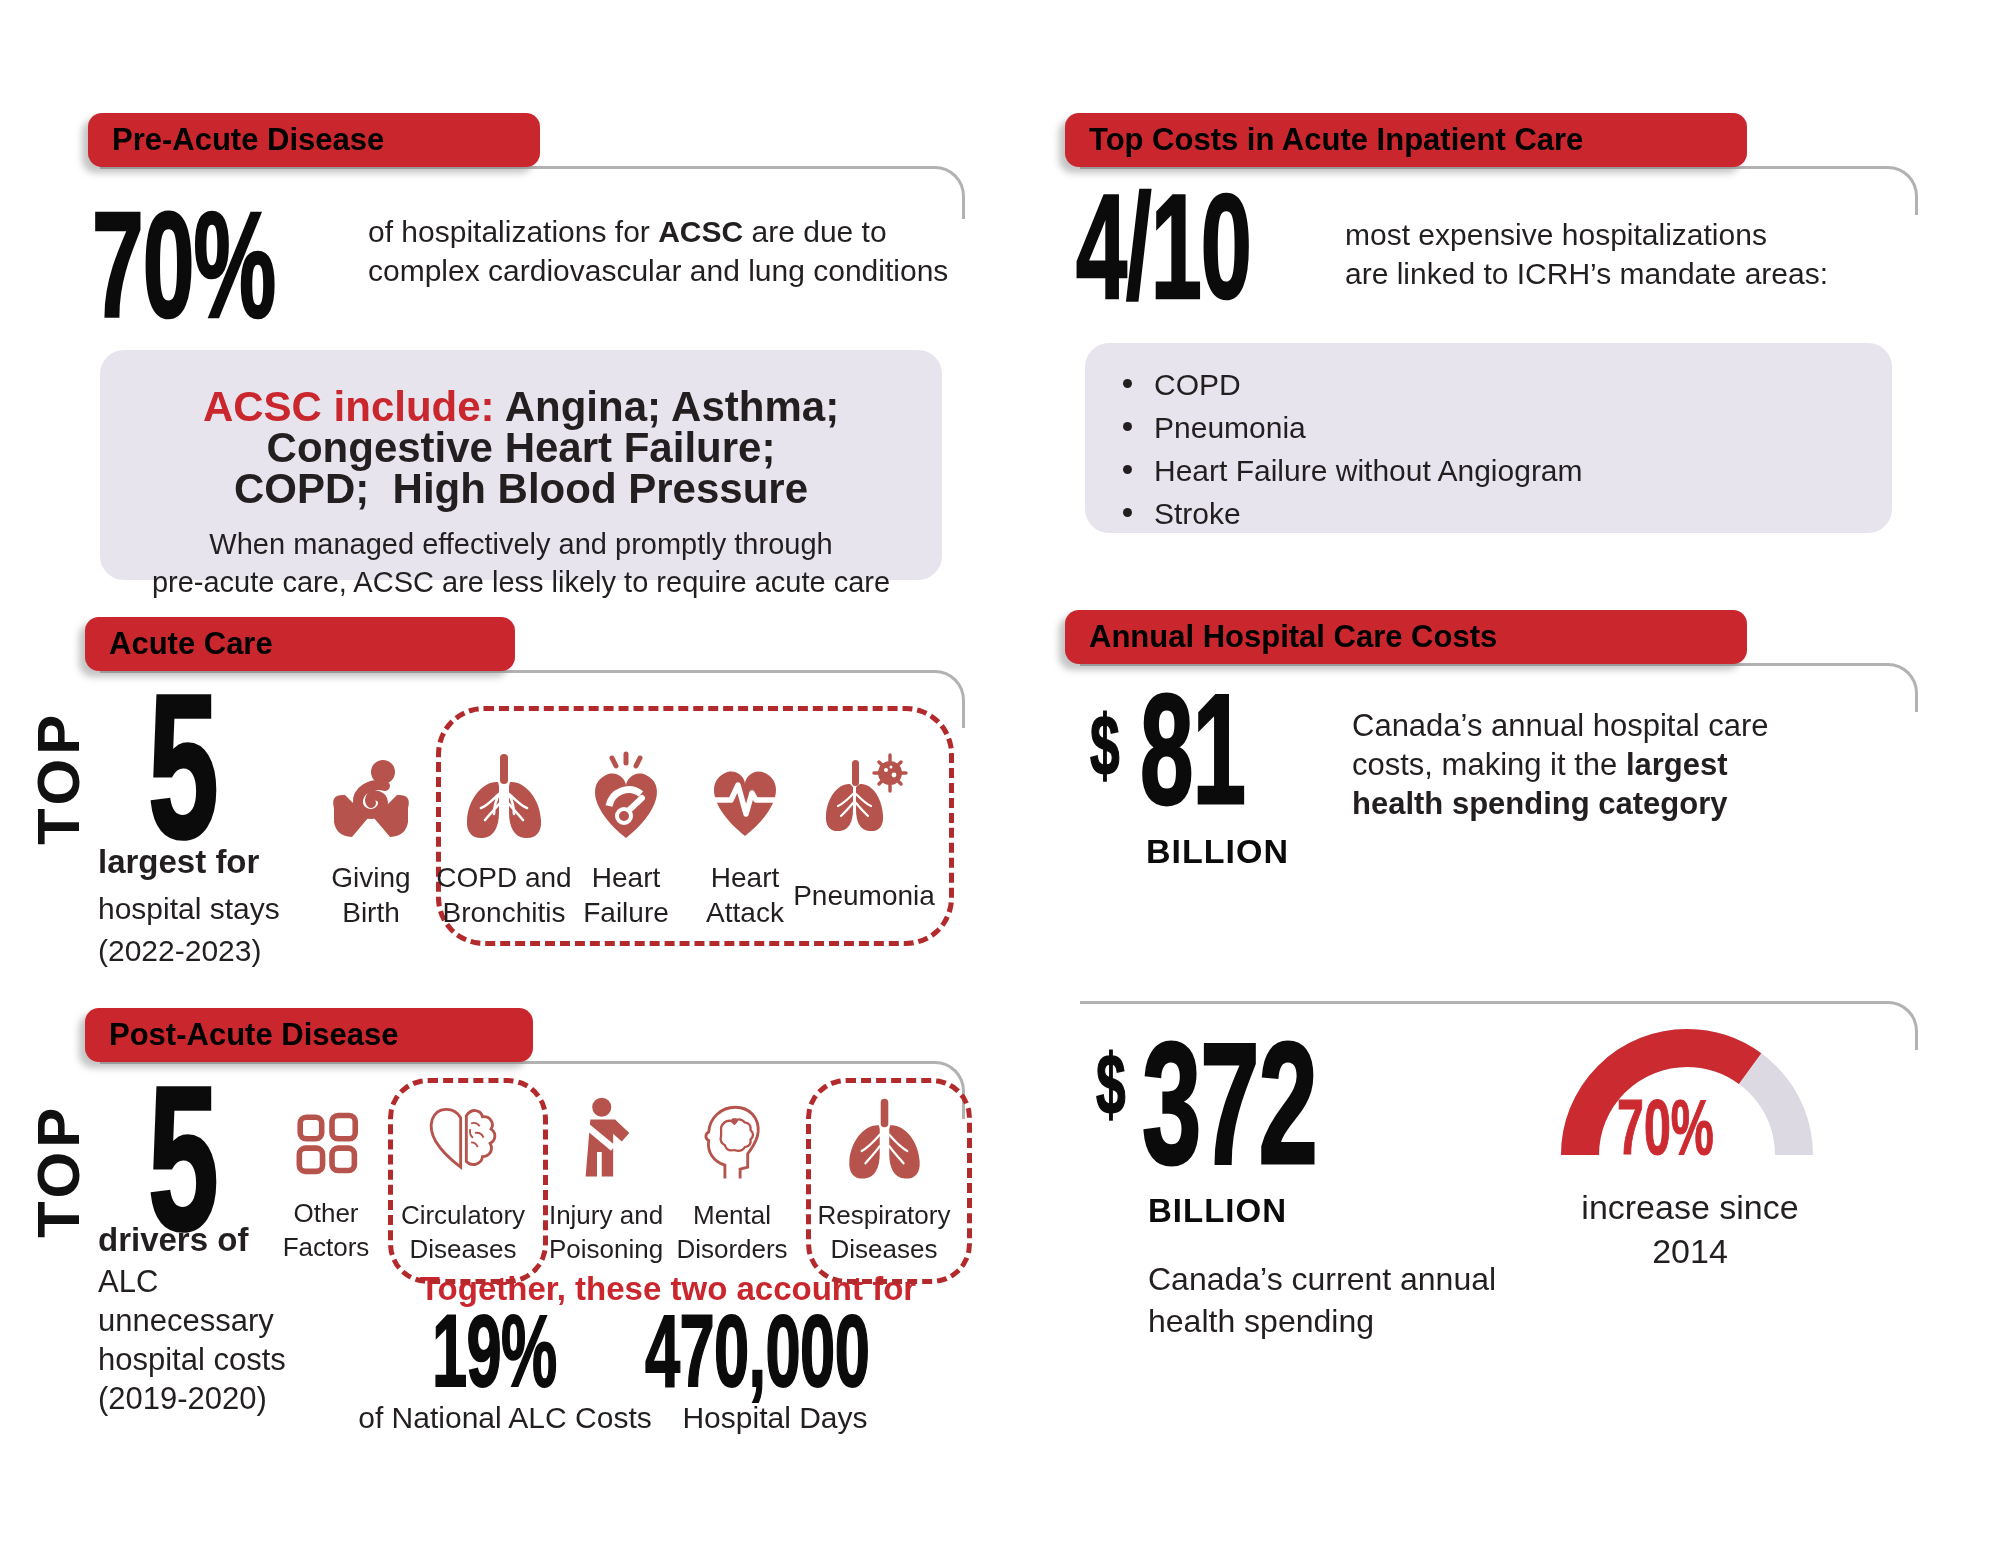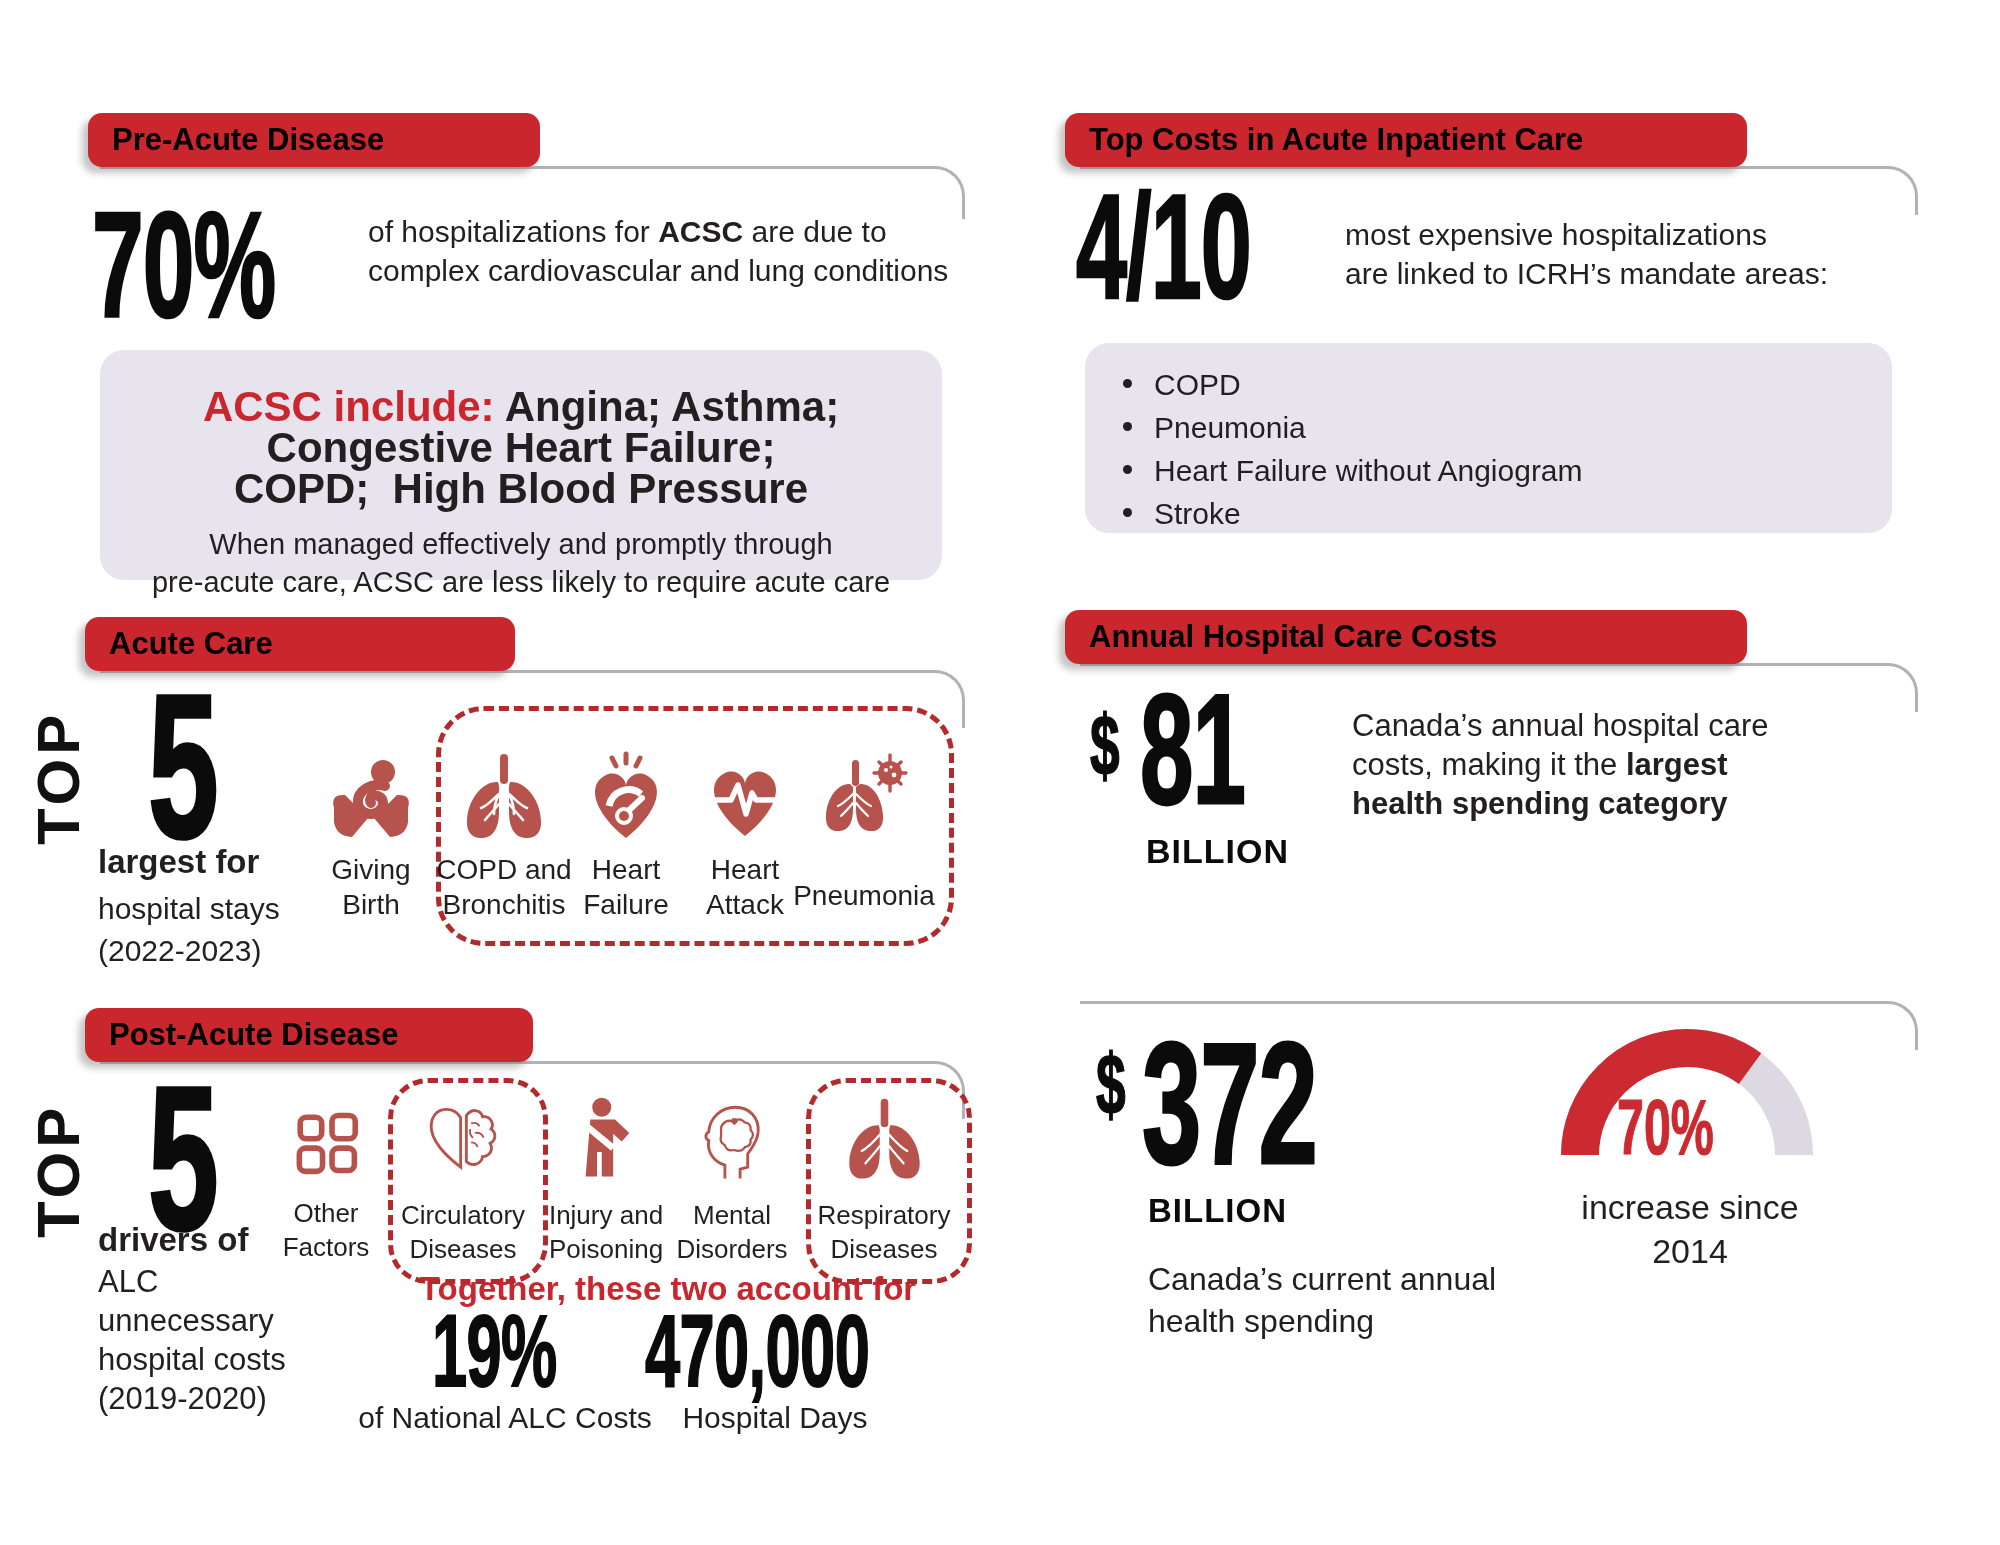--- a/index.html
+++ b/index.html
@@ -25,21 +25,21 @@
   .redtxt{color:#c9262d;font-weight:bold;}
 
   .lavbox{position:absolute;background:#e7e4ee;border-radius:24px;z-index:2;}
 
   
   .vtext{position:absolute;font-weight:bold;font-size:60px;letter-spacing:4px;line-height:58px;
          height:58px;transform:rotate(-90deg);transform-origin:left bottom;white-space:nowrap;color:#111;}
 
   
   .icol{position:absolute;text-align:center;z-index:2;}
-  .icol .lbl{font-size:28px;line-height:35px;color:#231f20;}
+  .icol .lbl{font-size:28px;line-height:35px;margin-top:8px;color:#231f20;}
   .icol-post .lbl{font-size:26px;line-height:34px;margin-top:6px;}
 
   .dashedbox{position:absolute;border:5px dashed #b22a2b;border-radius:48px;z-index:1;}
 
   .bullets{list-style:none;margin:0;padding:20px 0 0 38px;}
   .bullets li{display:flex;align-items:baseline;font-size:30px;line-height:43px;}
   .bullets .dot{width:9px;height:9px;border-radius:50%;background:#231f20;margin-right:22px;
                 position:relative;top:-7px;flex:0 0 9px;}
 
   .unit{position:absolute;font-weight:bold;font-size:34px;letter-spacing:1px;color:#0b0b0b;z-index:2;}

